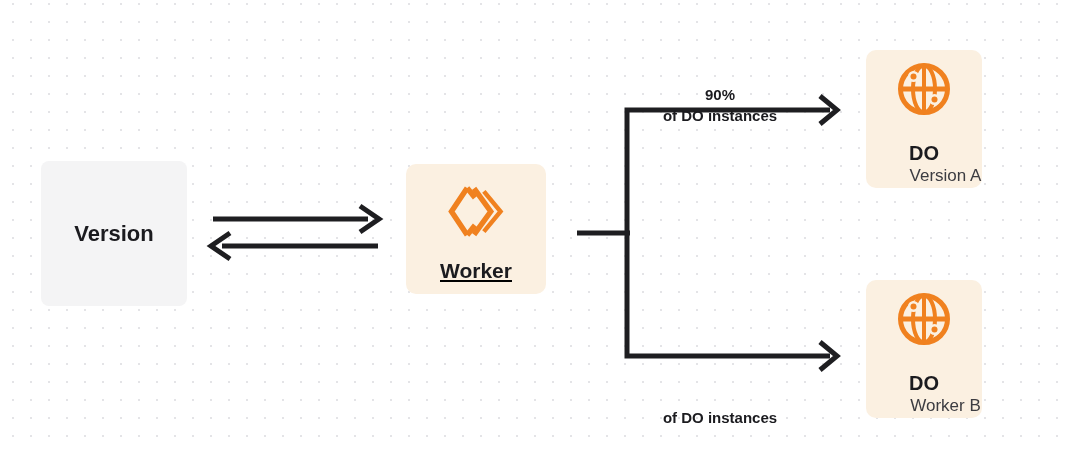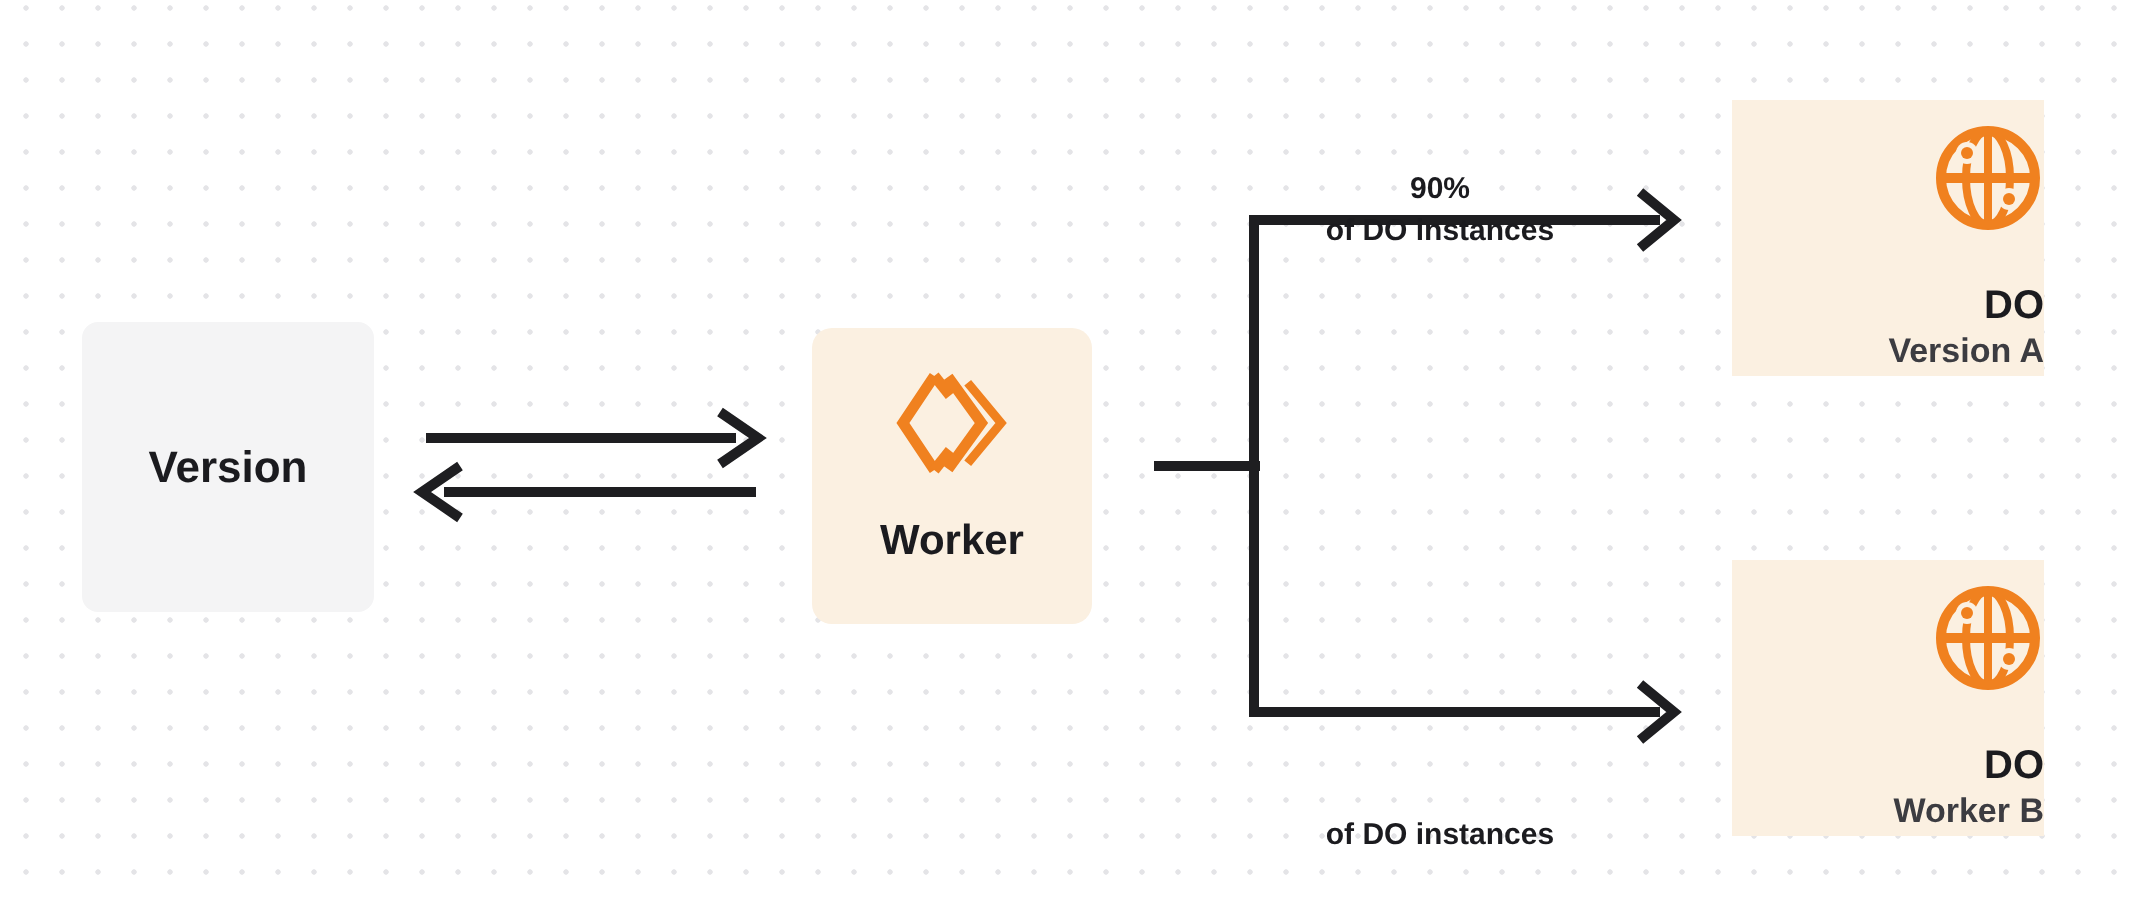--- a/index.html
+++ b/index.html
@@ -48,53 +48,53 @@
     justify-content: center;
   }
   .node-client .node-title {
     font-size: 22px;
     font-weight: 700;
     color: var(--text_primary, #1b1b1f);
   }
 
   .node-worker {
     left: 406px; top: 164px;
-    width: 140px; height: 148px;
+    width: 140px; height: 130px;
     background: var(--box_cream, #fbf0e1);
     border-radius: 10px;
+    text-decoration: underline;
   }
   .node-worker .node-icon { margin-top: 21px; }
   .node-worker .node-title {
     margin-top: 21px;
     font-size: 21px;
     line-height: 24px;
     font-weight: 700;
     color: var(--text_primary, #1b1b1f);
   }
 
   .node-do {
-    width: 156px; height: 138px;
+    width: 116px; height: 138px;
     background: var(--box_cream, #fbf0e1);
-    border-radius: 0;
-    align-items: flex-end;
+    border-radius: 10px;
   }
   .node-do-a { left: 866px; top: 50px; }
   .node-do-b { left: 866px; top: 280px; }
   .node-do .node-icon { margin-top: 11px; }
   .node-do .node-title {
     margin-top: 24px;
     font-size: 20px;
     line-height: 24px;
     font-weight: 700;
     color: var(--text_primary, #1b1b1f);
   }
   .node-do .node-subtitle {
     font-size: 17px;
     line-height: 21px;
-    font-weight: 700;
+    font-weight: 400;
     color: var(--text_secondary, #3c3c41);
     margin-left: 43px;
   }
 
   .icon-svg { display: block; color: var(--accent_orange, #f0811f); }
 
   .edge-label {
     position: absolute;
     left: 620px;
     width: 200px;

